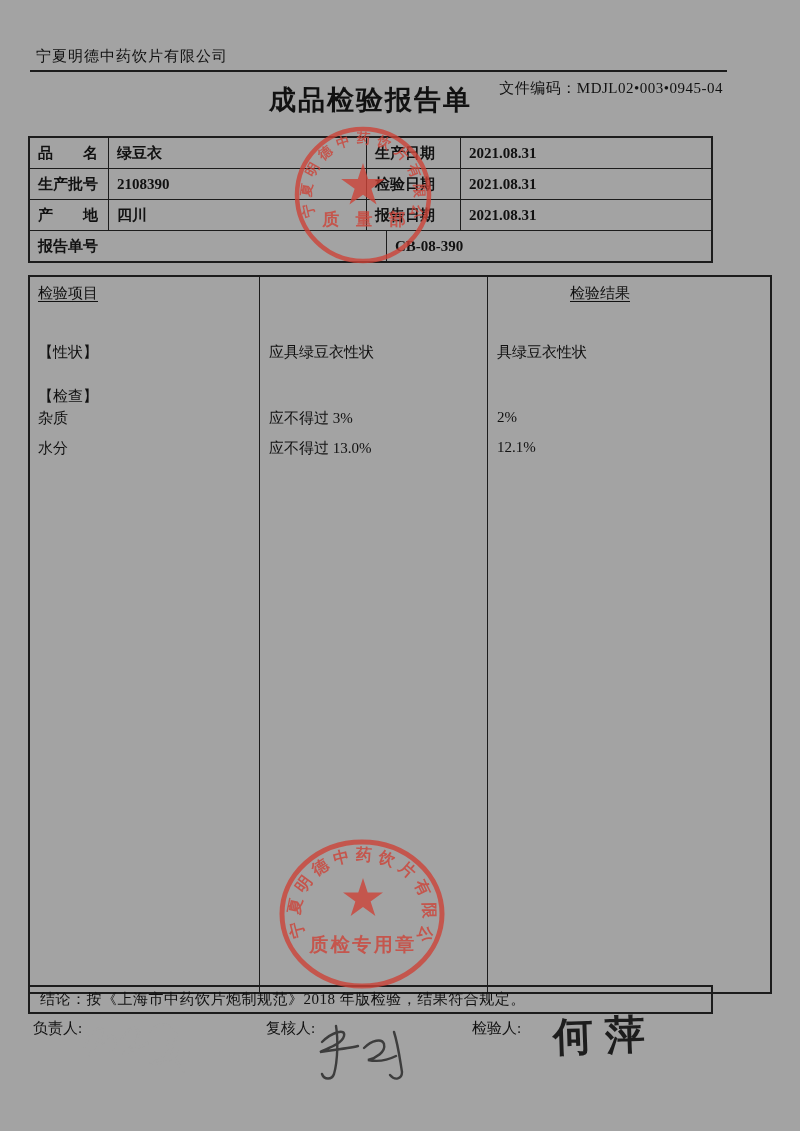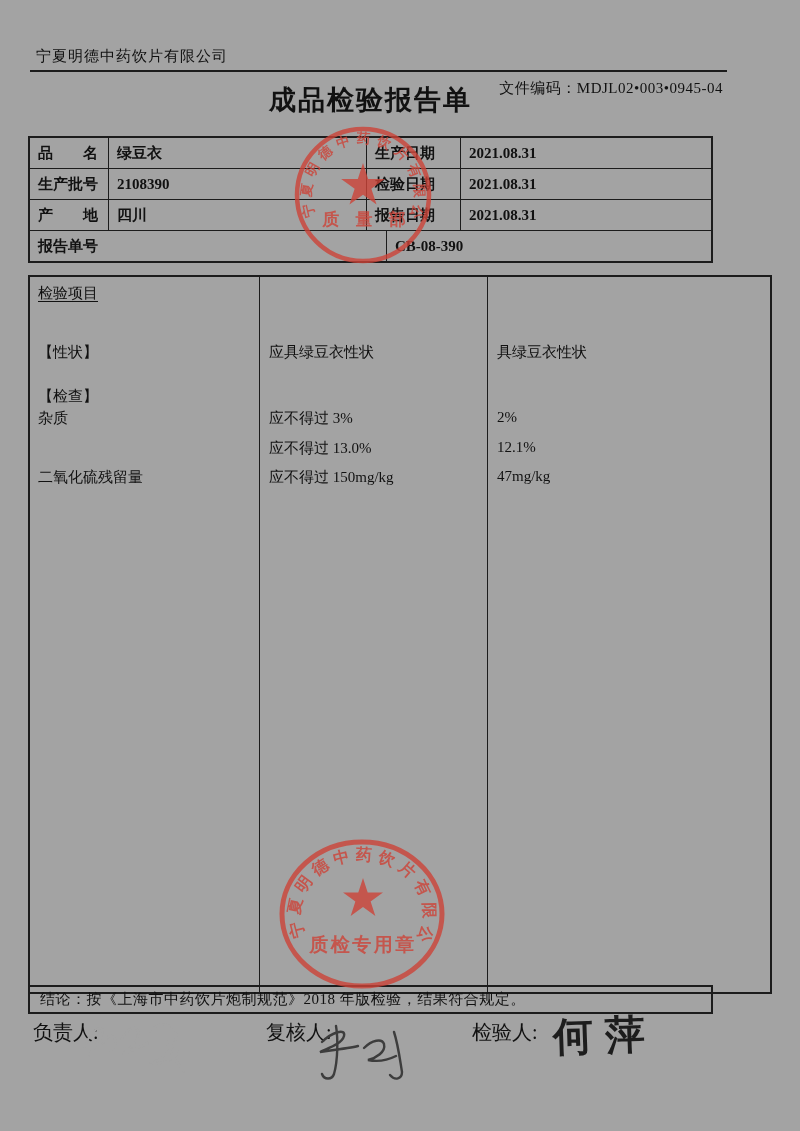--- a/index.html
+++ b/index.html
@@ -32,21 +32,21 @@
   .th-item{left:8px;width:120px;}
   .th-std{left:231px;width:226px;text-align:center;}
   .th-res{left:459px;width:222px;text-align:center;}
   .rrow{position:absolute;left:0;width:100%;height:20px;font-size:15px;white-space:nowrap;padding-left:20px;}
   .rrow .item{position:absolute;left:8px;width:215px;}
   .rrow .std{position:absolute;left:239px;width:212px;}
   .rrow .res{position:absolute;left:467px;width:210px;}
   
   .conclusion{left:28px;top:985px;width:685px;height:29px;border:2px solid #1c1c1c;box-sizing:border-box;display:flex;align-items:center;padding-left:10px;font-size:15px;letter-spacing:0.5px;font-family:Liberation Serif, serif;}
   
-  .sig-label{font-size:20px;top:1019px;}
+  .sig-label{font-size:15px;top:1019px;}
   .sl1{left:33px;} .sl2{left:266px;} .sl3{left:472px;}
   .sig-name{left:553px;top:1008px;font-size:40px;font-weight:600;letter-spacing:12px;transform:rotate(-2deg);color:#1d1d1d;}
   
   .stamp{pointer-events:none;}
 </style>
 </head>
 <body>
 
 <div class="page">
 
@@ -78,44 +78,41 @@
     <div class="info-row">
       <div class="cell" style="width:336px;">报告单号</div>
       <div class="cell cspan">CB-08-390</div>
     </div>
   </div>
 
   <div class="abs results-table">
     <div class="vline vl1"></div>
     <div class="vline vl2"></div>
     <div class="th th-item">检验项目</div>
+    <div class="th th-res">检验结果</div>
 
     <div class="rrow" style="top:66px;">
       <span class="item">【性状】</span>
       <span class="std">应具绿豆衣性状</span>
       <span class="res">具绿豆衣性状</span>
     </div>
     <div class="rrow" style="top:110px;">
       <span class="item">【检查】</span>
       <span class="std"></span>
       <span class="res"></span>
     </div>
     <div class="rrow" style="top:132px;">
       <span class="item">杂质</span>
       <span class="std">应不得过 3%</span>
       <span class="res">2%</span>
     </div>
     <div class="rrow" style="top:162px;">
+      <span class="item">水分</span>
       <span class="std">应不得过 13.0%</span>
       <span class="res">12.1%</span>
-    </div>
-    <div class="rrow" style="top:191px;">
-      <span class="item">二氧化硫残留量</span>
-      <span class="std">应不得过 150mg/kg</span>
-      <span class="res">47mg/kg</span>
     </div>
   </div>
 
   <div class="abs conclusion">
     <span>结论：按《上海市中药饮片炮制规范》2018 年版检验，结果符合规定。</span>
   </div>
 
   <div class="abs sig-label sl1">负责人:</div>
   <div class="abs sig-label sl2">复核人:</div>
   <div class="abs sig-label sl3">检验人:</div>

